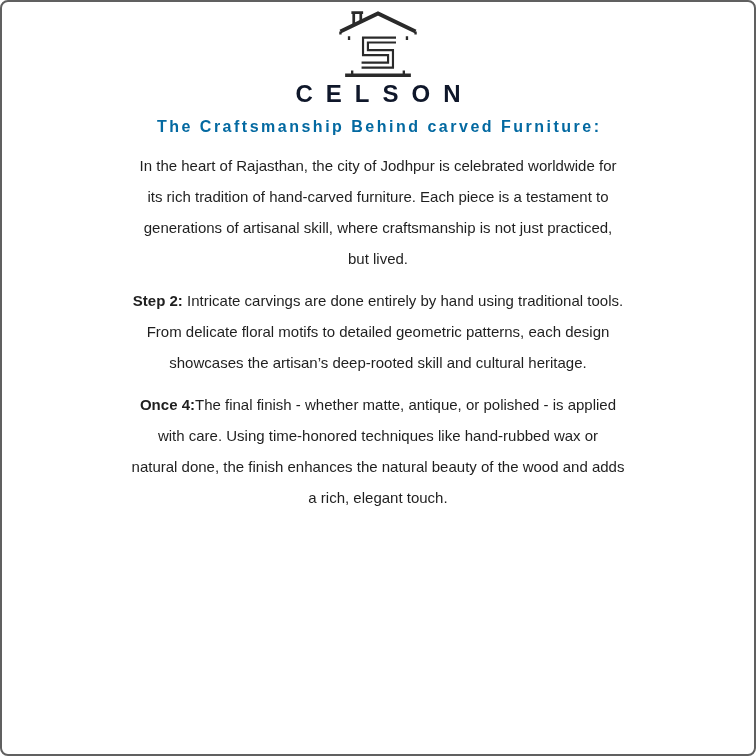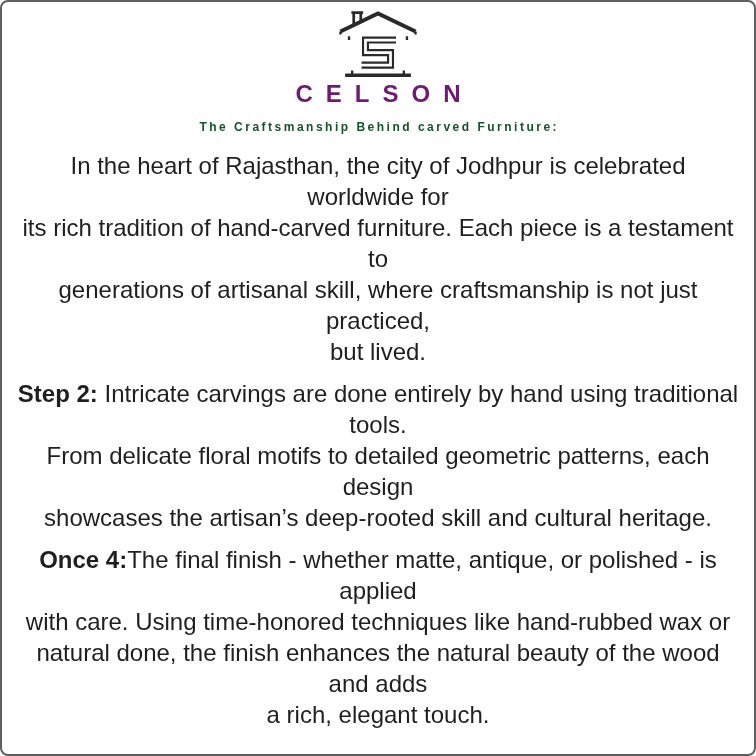--- a/index.html
+++ b/index.html
@@ -28,33 +28,33 @@
     justify-content: center;
   }
   .logo-wrap svg { display: block; }
   .brand {
     font-size: 24px;
     font-weight: 700;
     letter-spacing: 13px;
     padding-left: 13px;
     line-height: 28px;
     margin: 0;
-    color: #701a75;
+    color: #0f172a;
   }
   .heading {
-    font-size: 12px;
+    font-size: 16px;
     font-weight: 700;
     letter-spacing: 2.5px;
     padding-left: 2.5px;
     line-height: 26px;
     margin: 6px 0 10px;
-    color: #14532d;
+    color: #0369a1;
   }
   p.para {
-    font-size: 24px;
+    font-size: 15px;
     line-height: 31px;
     margin: 0 0 11px;
     white-space: pre-line;
   }
   p.para.flush { margin-bottom: 2px; }
   p.para.closing { margin-bottom: 0; }
   .step-label { font-weight: 700; }
 </style>
 </head>
 <body>

